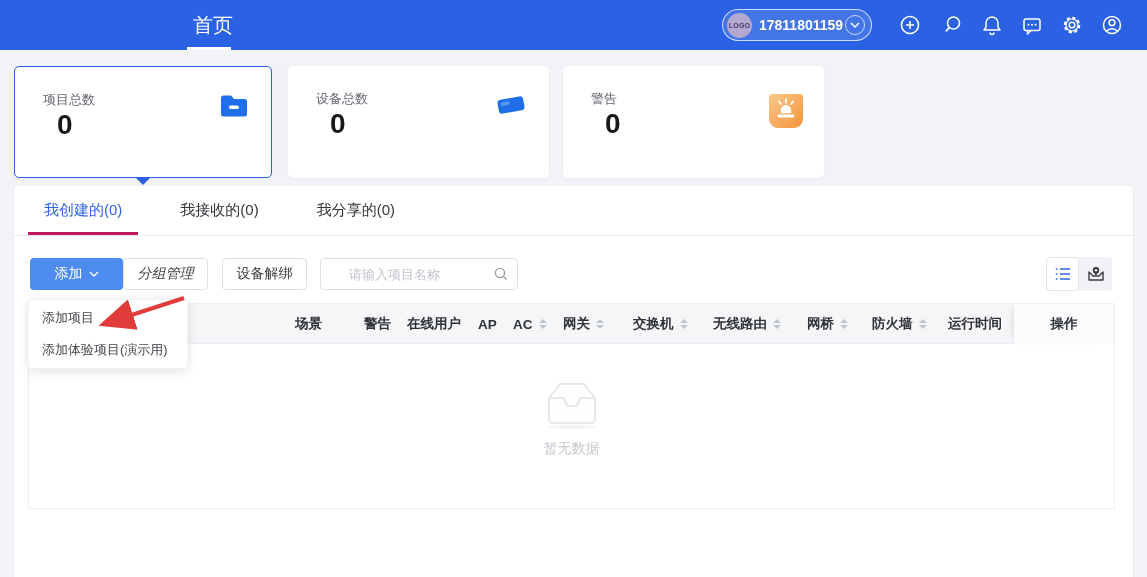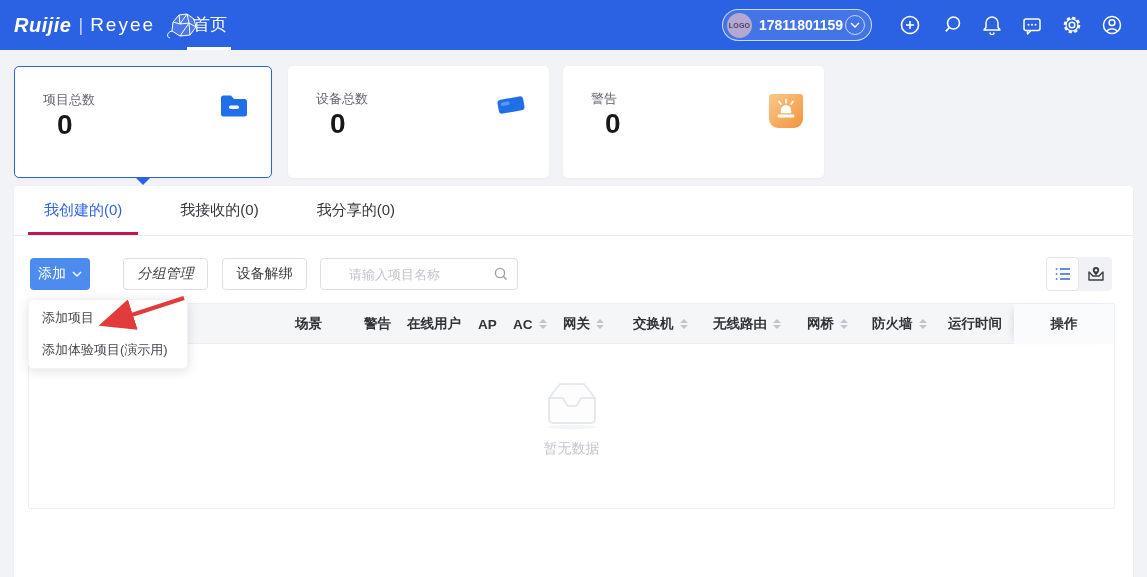--- a/index.html
+++ b/index.html
@@ -6,21 +6,21 @@
   html,body { width:1147px; height:577px; overflow:hidden; }
   body { font-family:"Liberation Sans","DejaVu Sans",sans-serif; background:#f1f3f6; position:relative; color:#303133; }
 
   
   .topbar { position:absolute; left:0; top:0; width:1147px; height:50px; background:#2b62e3; }
   .brand { position:absolute; left:14px; top:0; height:50px; display:flex; align-items:center; color:#fff; }
   .brand .b1 { font-size:20px; font-weight:800; font-style:italic; letter-spacing:.5px; }
   .brand .bd { margin:0 7px; font-weight:300; opacity:.75; font-size:18px; }
   .brand .b2 { font-size:19px; font-weight:300; letter-spacing:2px; }
   .brand svg { margin-left:8px; }
-  .nav-home { position:absolute; left:193px; top:0; height:50px; line-height:50px; color:#fff; font-size:17px; cursor:pointer; }
+  .nav-home { position:absolute; left:193px; top:0; height:50px; line-height:50px; color:#fff; font-size:20px; cursor:pointer; }
   .nav-underline { position:absolute; left:187px; bottom:0; width:44px; height:3px; background:#fff; }
   .account-pill { position:absolute; left:722px; top:9px; width:150px; height:32px; border:1px solid rgba(255,255,255,.75); border-radius:16px; background:rgba(255,255,255,.12); display:flex; align-items:center; padding:0 6px 0 4px; cursor:pointer; }
   .account-badge { width:25px; height:25px; border-radius:50%; background:#b3a8cf; color:#4d3d6b; font-size:7px; font-weight:700; display:flex; align-items:center; justify-content:center; letter-spacing:.2px; }
   .account-number { color:#fff; font-size:14px; font-weight:700; margin-left:7px; flex:1; }
   .account-caret { width:20px; height:20px; border:1px solid rgba(255,255,255,.7); border-radius:50%; display:flex; align-items:center; justify-content:center; }
   .hicon { position:absolute; top:13px; width:24px; height:24px; cursor:pointer; display:flex; align-items:center; justify-content:center; }
 
   
   .card { position:absolute; top:66px; height:112px; background:#fff; border-radius:5px; box-shadow:0 1px 3px rgba(30,50,90,.04); }
   .card.sel { border:1px solid #2b62e3; }
@@ -29,21 +29,21 @@
   .card .cicon { position:absolute; right:22px; top:26px; }
   .card-caret { position:absolute; left:135px; top:177px; width:0; height:0; border-left:8px solid transparent; border-right:8px solid transparent; border-top:8px solid #2b62e3; }
 
   
   .panel { position:absolute; left:14px; top:186px; width:1119px; height:391px; background:#fff; border-radius:4px 4px 0 0; box-shadow:0 1px 3px rgba(30,50,90,.05); }
   .tabs { position:absolute; left:0; top:0; width:100%; height:50px; border-bottom:1px solid #e9ebef; display:flex; align-items:stretch; padding-left:14px; }
   .tab { padding:0 16px; line-height:48px; font-size:15px; color:#33363b; cursor:pointer; position:relative; margin-right:26px; }
   .tab.active { color:#2f64e5; border-bottom:3px solid #be185d; }
 
   
-  .btn-primary { position:absolute; left:16px; top:72px; width:60px; height:32px; background:#4e8bef; color:#fff; border:none; border-radius:4px; font-size:14px; cursor:pointer; display:flex; align-items:center; justify-content:center; gap:6px; font-family:inherit; }
+  .btn-primary { position:absolute; left:16px; top:72px; width:93px; height:32px; background:#4e8bef; color:#fff; border:none; border-radius:4px; font-size:14px; cursor:pointer; display:flex; align-items:center; justify-content:center; gap:6px; font-family:inherit; }
   .btn-ghost { position:absolute; top:72px; height:32px; background:#fff; border:1px solid #dcdfe6; border-radius:4px; color:#3d4045; font-size:14px; cursor:pointer; font-family:inherit; }
   .btn-group { left:109px; width:85px;font-style:italic; }
   .btn-unbind { left:208px; width:85px; }
   .search-wrap { position:absolute; left:306px; top:72px; width:198px; height:32px; }
   .search-wrap input { width:100%; height:100%; border:1px solid #dcdfe6; border-radius:4px; padding:0 30px 0 28px; font-size:13px; color:#333; font-family:inherit; outline:none; }
   .search-wrap input::placeholder { color:#c0c4cc; }
   .search-wrap svg { position:absolute; right:9px; top:8px; }
   .seg { position:absolute; right:21px; top:71px; width:66px; height:34px; background:#f1f2f5; border-radius:4px; display:flex; overflow:hidden; }
   .seg-cell { width:33px; height:34px; display:flex; align-items:center; justify-content:center; cursor:pointer; }
   .seg-cell.active { background:#fff; border:1px solid #e3e5ea; border-radius:4px; }
@@ -63,35 +63,20 @@
   
   .dropdown { position:absolute; left:28px; top:299px; width:160px; background:#fff; border-radius:4px; box-shadow:0 2px 12px rgba(0,0,0,.12); border:1px solid #f2f2f2; z-index:20; padding:2px 0; }
   .dd-item { height:32px; line-height:32px; padding-left:13px; font-size:13px; color:#45484d; cursor:pointer; white-space:nowrap; }
 
   .arrow-annot { position:absolute; left:92px; top:292px; z-index:30; pointer-events:none; }
 </style>
 </head>
 <body>
 
 <div class="topbar">
-  <div class="brand">
-    <span class="b1">Ruijie</span>
-    <span class="bd">|</span>
-    <span class="b2">Reyee</span>
-    <svg width="36" height="30" viewBox="0 0 36 30">
-      <g fill="none" stroke="#fff" stroke-width="1">
-        <polygon points="10,12 16,5 24,4 31,9 33,17 27,25 17,26 9,21" fill="rgba(255,255,255,.15)"></polygon>
-        <polyline points="10,12 17,14 16,5"></polyline>
-        <polyline points="17,14 24,4 26,13 33,17"></polyline>
-        <polyline points="17,14 26,13 17,26"></polyline>
-        <polyline points="26,13 27,25"></polyline>
-        <path d="M9,21 C4,22 3,27 7,28"></path>
-      </g>
-    </svg>
-  </div>
 
   <div class="nav-home">首页</div>
   <div class="nav-underline"></div>
 
   <div class="account-pill">
     <span class="account-badge">LOGO</span>
     <span class="account-number">17811801159</span>
     <span class="account-caret">
       <svg width="10" height="6" viewBox="0 0 10 6">
           <polyline points="1,1 5,5 9,1" fill="none" stroke="#fff" stroke-width="1.4"></polyline>

